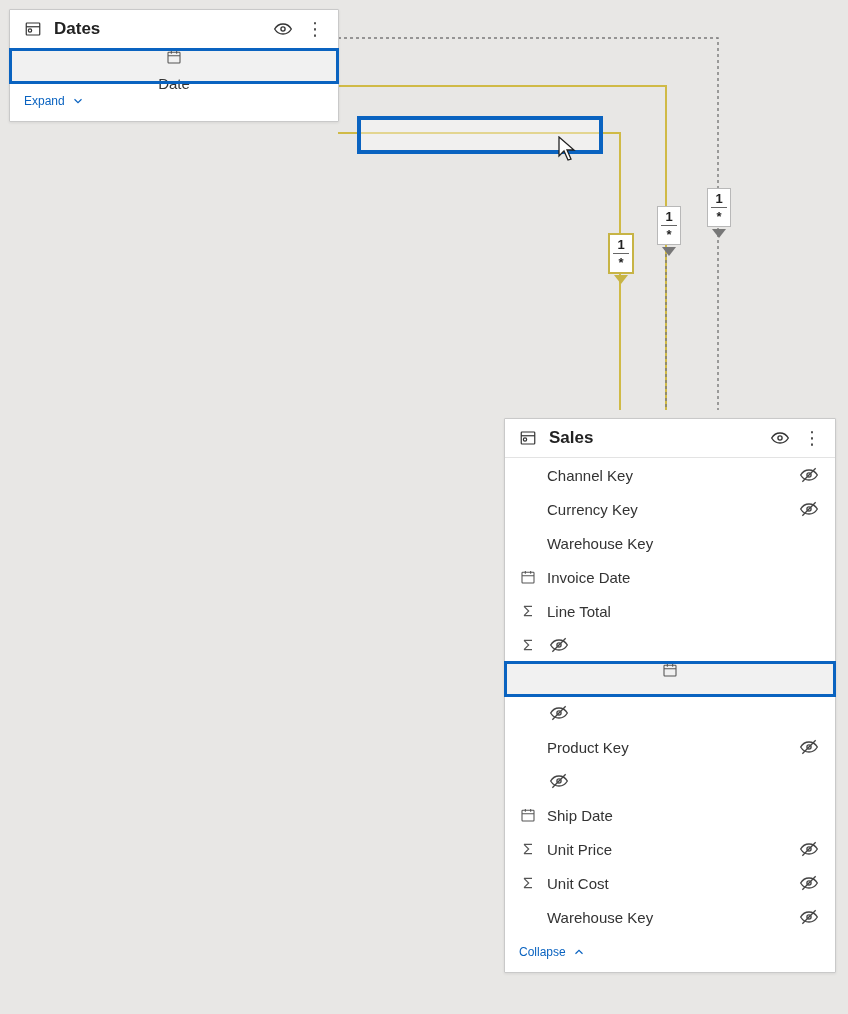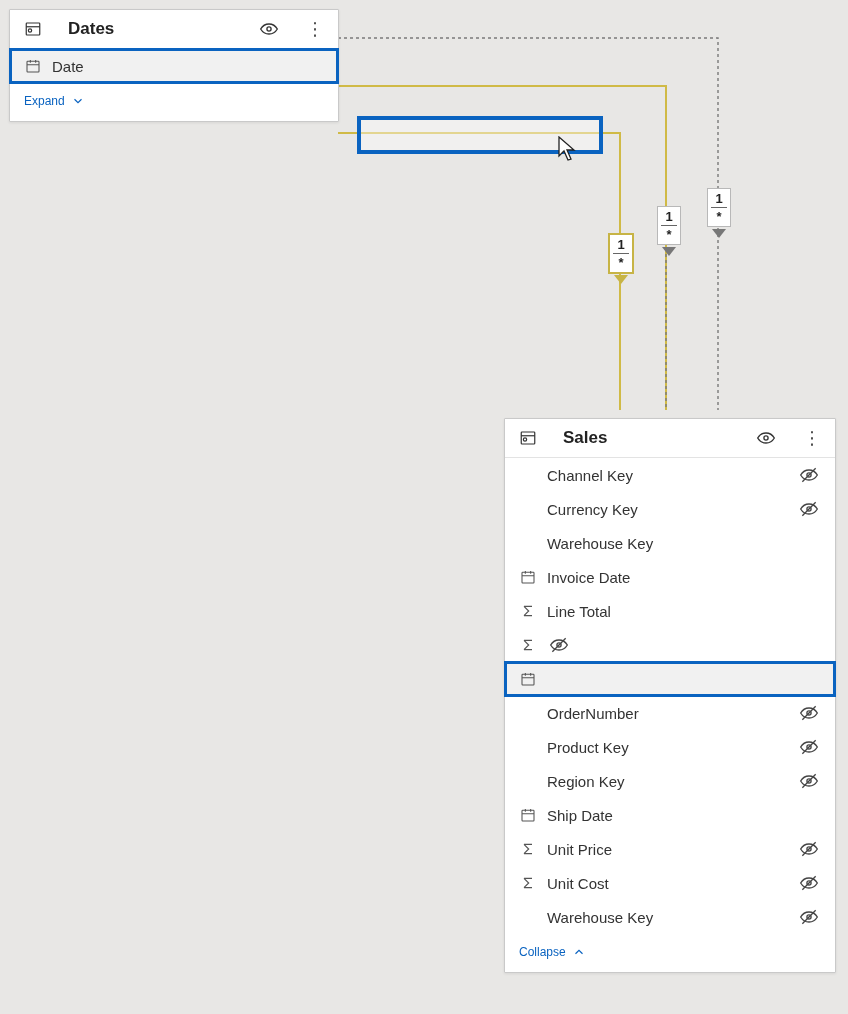--- a/index.html
+++ b/index.html
@@ -1,26 +1,26 @@
 <!DOCTYPE html>
 <html><head>
 <meta charset="utf-8">
 <style>
   html,body{margin:0;padding:0;width:848px;height:1014px;background:#E8E7E5;font-family:"Segoe UI",Arial,sans-serif;color:#222;overflow:hidden;}
   svg.canvas{position:absolute;left:0;top:0;pointer-events:none;}
   
   .card{position:absolute;background:#fff;border:1px solid #c9c9c9;border-radius:1px;box-shadow:0 1px 3px rgba(0,0,0,.08);}
-  .card-header{display:flex;align-items:center;gap:24px;padding:8px 12px;border-bottom:1px solid #e3e3e3;}
+  .card-header{display:flex;align-items:center;gap:10px;padding:8px 12px;border-bottom:1px solid #e3e3e3;}
   .card-header .title{font-weight:600;font-size:17px;flex:1;}
   .card-body{padding:0;}
   .field-row{display:flex;align-items:center;height:34px;gap:10px;padding:0 14px;font-size:15px;color:#333;}
   .field-row .ico{width:18px;display:flex;justify-content:center;}
   .field-row .label{flex:1;white-space:nowrap;}
   .field-row .hide-ico{width:24px;display:flex;justify-content:center;}
-  .hl-blue{outline:3px solid #0a63c0;outline-offset:-2px;background:#f1f1f1;}
+  .hl-blue{outline:3px solid #0a63c0;outline-offset:-2px;background:#f1f1f1;flex-direction:column;}
   .expand-row{padding:8px 14px 12px 14px;}
   .expand-link{color:#0a63c0;font-size:12px;cursor:pointer;display:inline-flex;align-items:center;gap:6px;}
   .icon-btn{width:22px;height:22px;display:flex;align-items:center;justify-content:center;color:#444;}
   
   .drag-box{position:absolute;border:4px solid #0a63c0;background:rgba(255,255,255,.4);}
   
   .card-box{position:absolute;background:#fff;border:1px solid #b8b8b8;width:22px;text-align:center;font-size:13px;line-height:16px;padding:2px 0 1px 0;color:#222;}
   .card-box.sel{border-color:#c7b445;box-shadow:0 0 0 1px #c7b445;}
   .card-box .one{display:block;border-bottom:1px solid #666;margin:0 3px 1px 3px;font-weight:600;}
   .card-box .many{display:block;font-weight:700;}
@@ -189,21 +189,20 @@
         <span class="ico">
           <svg width="16" height="16" viewBox="0 0 24 24" fill="none" stroke="#555" stroke-width="1.6">
             <rect x="3" y="5" width="18" height="16" rx="1"></rect>
             <path d="M3 10h18M8 3v4M16 3v4"></path>
           </svg>
         </span>
         <span class="hide-ico"></span>
       </div>
       <div class="field-row">
         <span class="ico"></span>
-        <span class="label">OrderNumber</span>
         <span class="hide-ico">
           <svg width="20" height="20" viewBox="0 0 24 24" fill="none" stroke="#444" stroke-width="1.6">
             <path d="M2 12s3.5-6 10-6 10 6 10 6-3.5 6-10 6S2 12 2 12z"></path>
             <circle cx="12" cy="12" r="2.5"></circle>
             <path d="M4 20L20 4"></path>
           </svg>
         </span>
       </div>
       <div class="field-row">
         <span class="ico"></span>
@@ -211,21 +210,20 @@
         <span class="hide-ico">
           <svg width="20" height="20" viewBox="0 0 24 24" fill="none" stroke="#444" stroke-width="1.6">
             <path d="M2 12s3.5-6 10-6 10 6 10 6-3.5 6-10 6S2 12 2 12z"></path>
             <circle cx="12" cy="12" r="2.5"></circle>
             <path d="M4 20L20 4"></path>
           </svg>
         </span>
       </div>
       <div class="field-row">
         <span class="ico"></span>
-        <span class="label">Region Key</span>
         <span class="hide-ico">
           <svg width="20" height="20" viewBox="0 0 24 24" fill="none" stroke="#444" stroke-width="1.6">
             <path d="M2 12s3.5-6 10-6 10 6 10 6-3.5 6-10 6S2 12 2 12z"></path>
             <circle cx="12" cy="12" r="2.5"></circle>
             <path d="M4 20L20 4"></path>
           </svg>
         </span>
       </div>
       <div class="field-row">
         <span class="ico">

